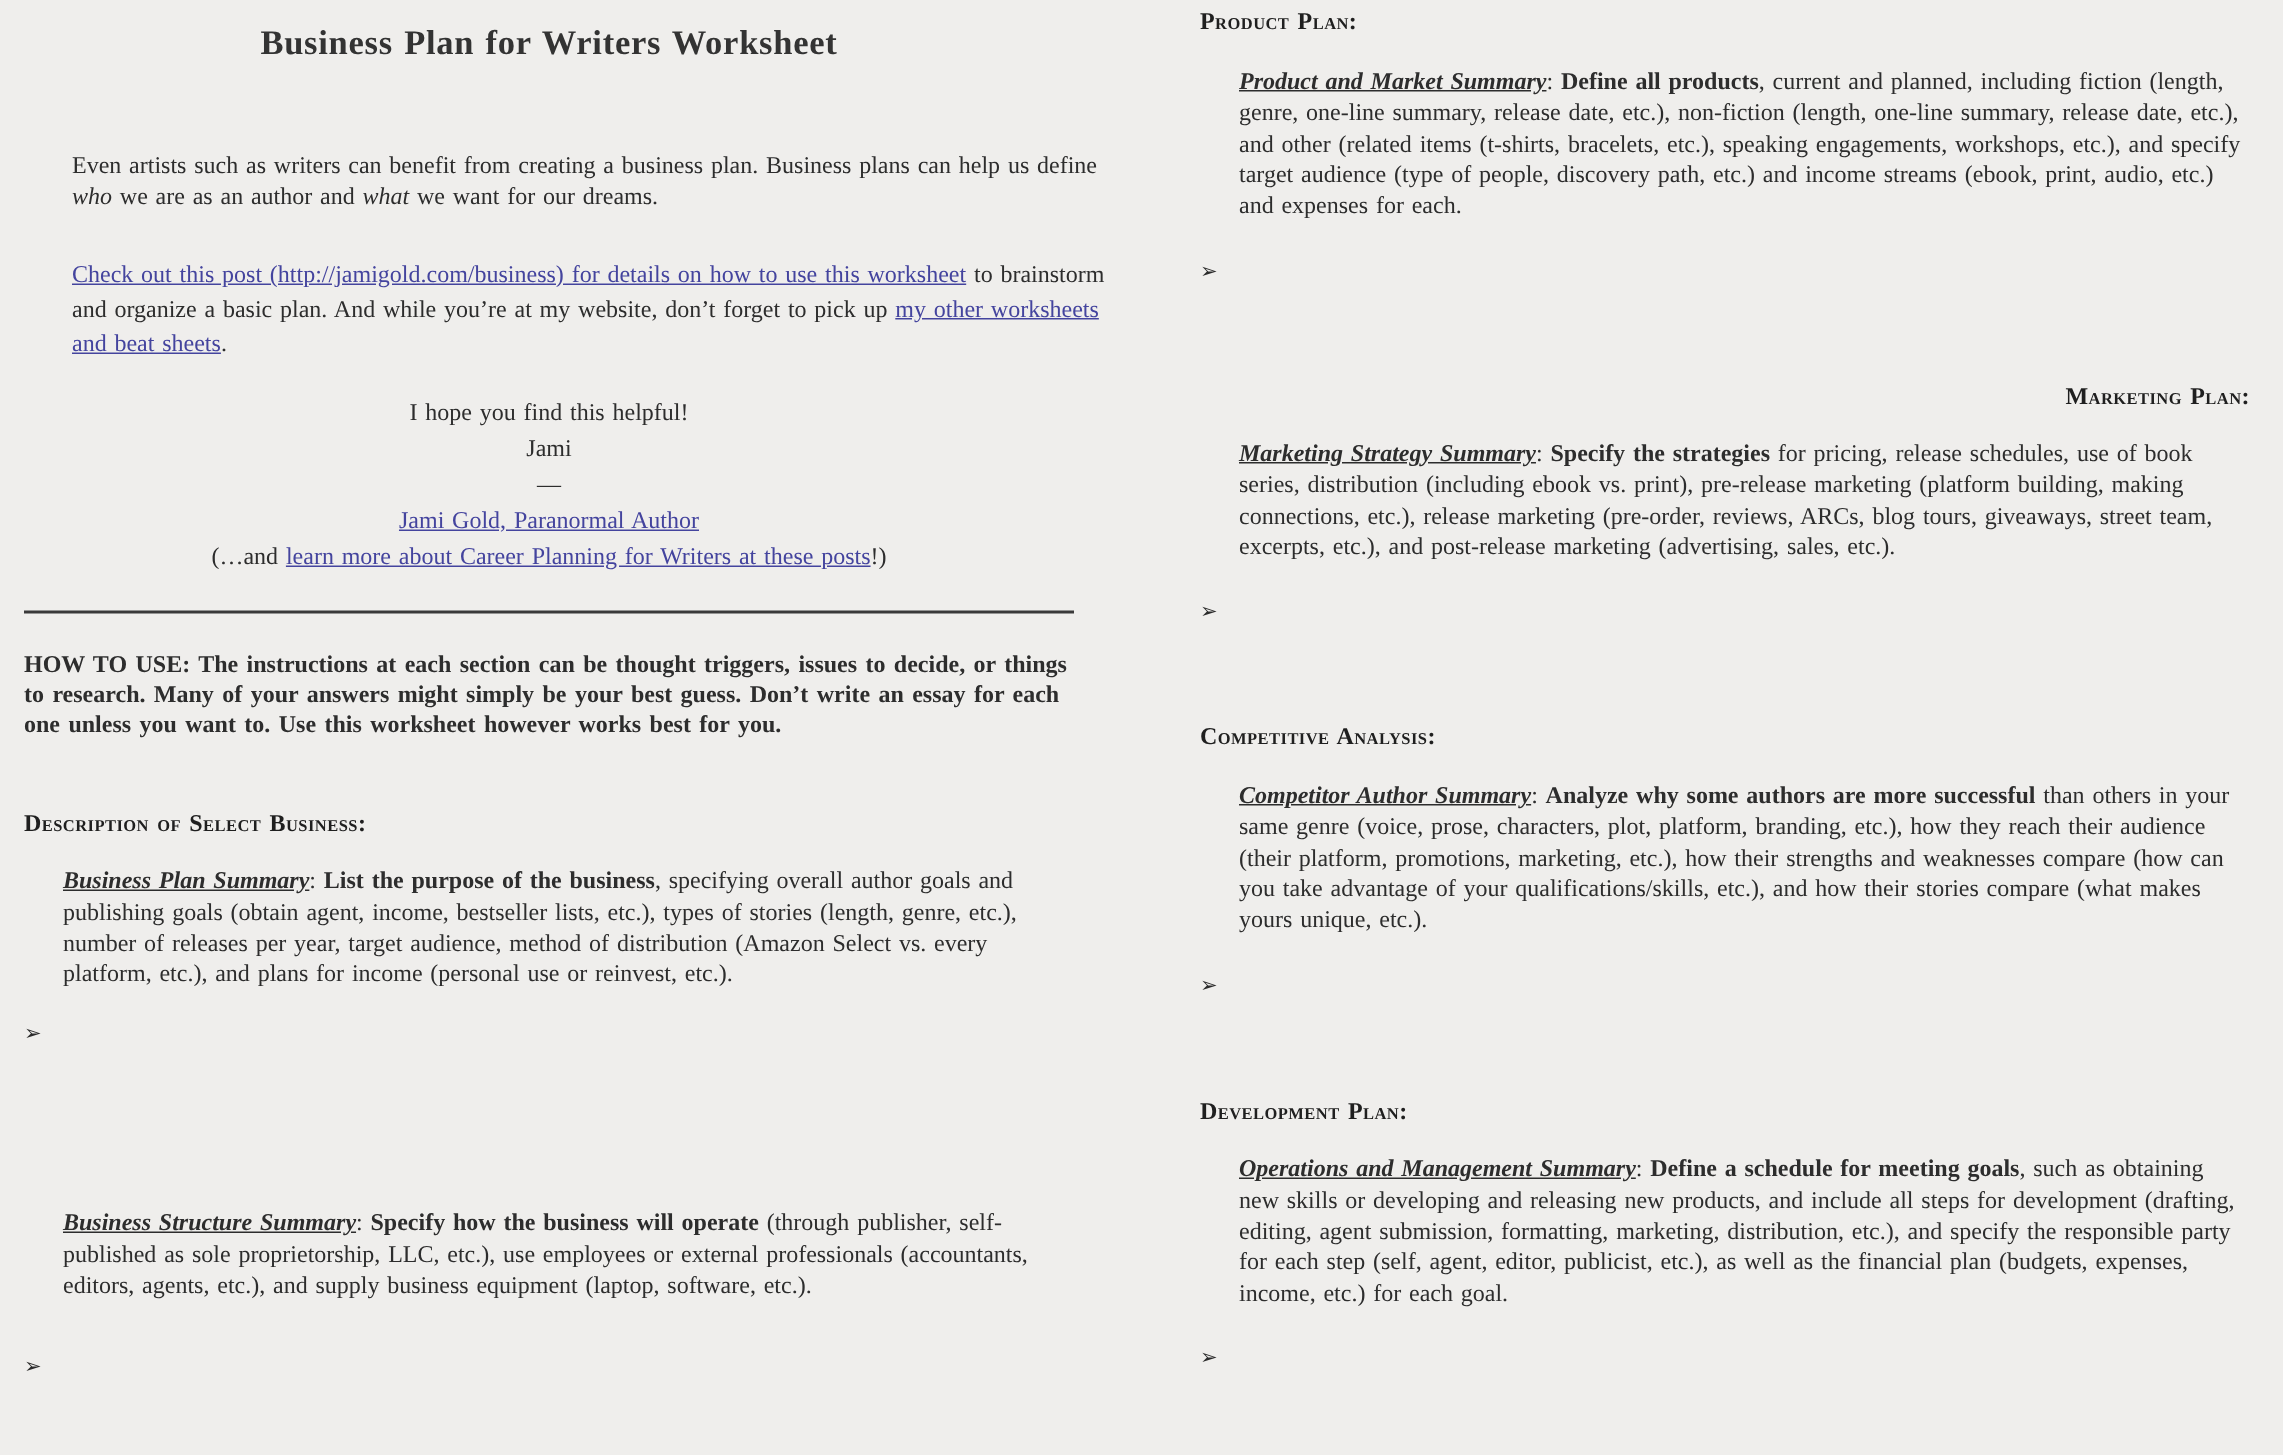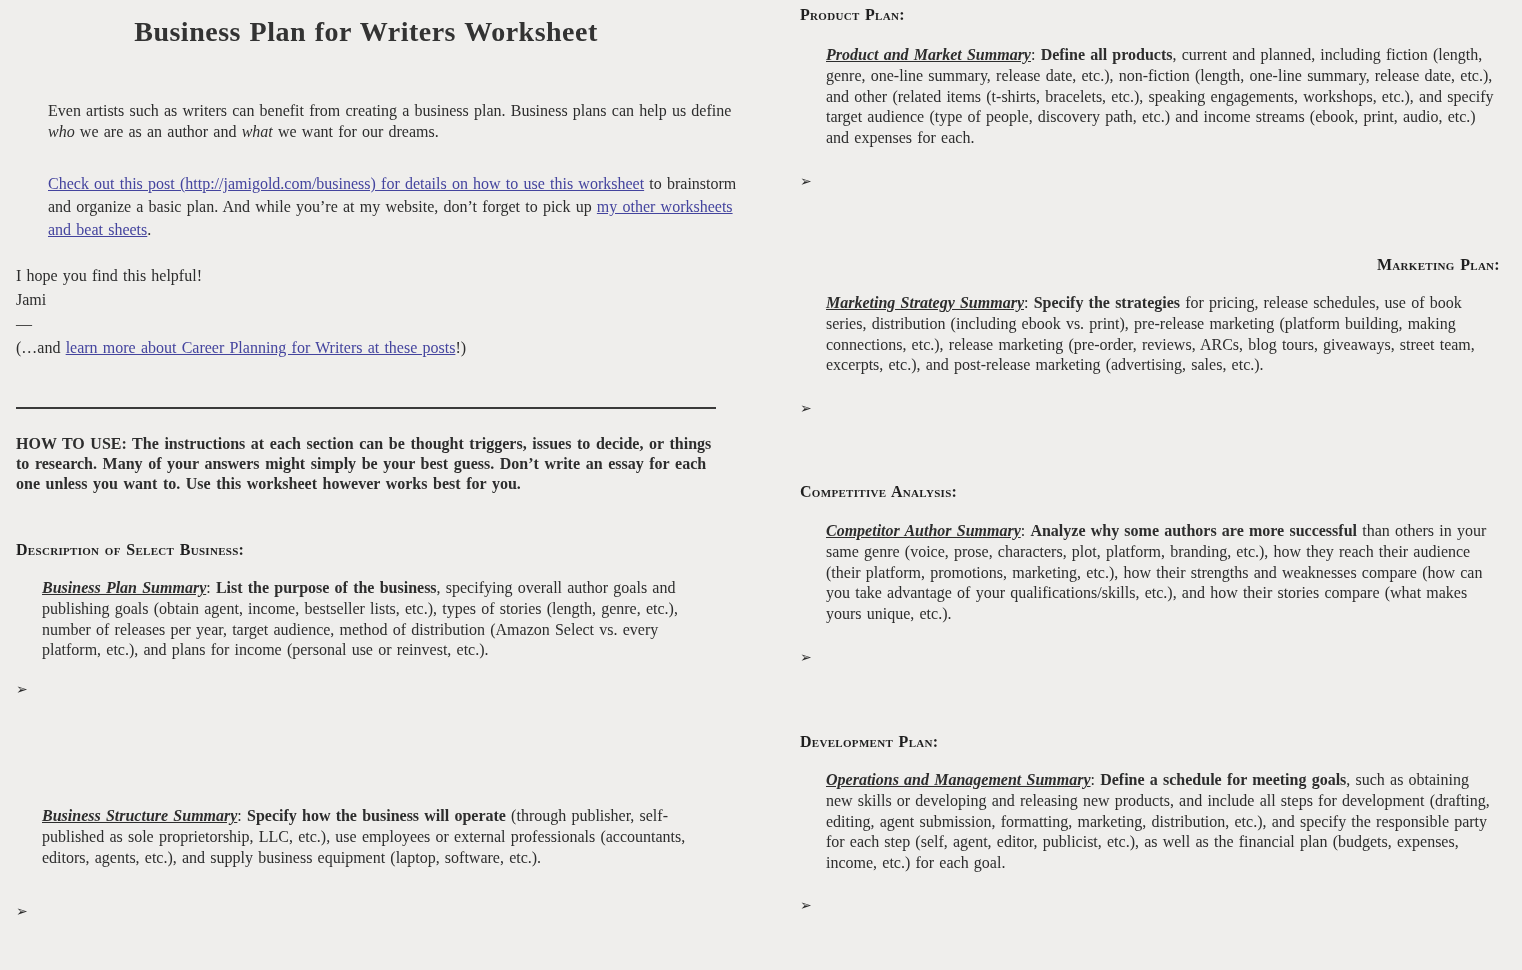--- a/index.html
+++ b/index.html
@@ -17,27 +17,27 @@
     font-family:"Liberation Serif","DejaVu Serif",serif;
     font-size:16px;
     word-spacing:1.2px;
     position:relative;
   }
   .page-col{position:absolute;top:0;height:970px;}
   .col-left{left:16px;width:700px;}
   .col-right{left:800px;width:700px;}
   .block{position:absolute;left:0;width:100%;}
   .doc-title{
-    font-size:28px;
+    font-size:23px;
     letter-spacing:.5px;
     text-align:center;
     color:#333;
   }
   .para{line-height:21px;margin-left:32px;}
-  .signoff{line-height:24px;}
+  .signoff{line-height:24px;text-align:center;}
   .signoff .line{display:block;}
   .howto{font-weight:bold;line-height:20px;word-spacing:1.6px;}
   .sec-heading{
     font-weight:bold;
     font-variant:small-caps;
     font-size:16px;
     letter-spacing:.3px;
     color:var(--heading);
   }
   .sec-body{padding-left:26px;line-height:20.8px;}
@@ -61,20 +61,21 @@
   <h1 class="block doc-title" style="top:16px;">Business Plan for Writers Worksheet</h1>
 
   <p class="block para" style="top:100px;"><span>Even artists such as writers can benefit from creating a business plan. Business plans can help us define </span><span class="i">who</span><span> we are as an author and </span><span class="i">what</span><span> we want for our dreams.</span></p>
 
   <p class="block para" style="top:172px;line-height:23px;"><a class="lnk">Check out this post (http://jamigold.com/business)  for details on how to use this worksheet</a><span> to brainstorm and organize a basic plan. And while you’re at my website, don’t forget to pick up </span><a class="lnk">my other worksheets and beat sheets</a><span>.</span></p>
 
   <div class="block signoff" style="top:264px;">
     <span class="line">I hope you find this helpful!</span>
     <span class="line">Jami</span>
     <span class="line">—</span>
+    <span class="line"><a class="lnk">Jami Gold, Paranormal Author</a></span>
     <span class="line"><span>(…and </span><a class="lnk">learn more about Career Planning for Writers at these posts</a><span>!)</span></span>
   </div>
 
   <hr class="block hrule" style="top:407px;">
 
   <p class="block howto" style="top:434px;"><span class="b">HOW TO USE: The instructions at each section can be thought triggers, issues to decide, or things to research. Many of your answers might simply be your best guess. Don’t write an essay for each one unless you want to. Use this worksheet however works best for you.</span></p>
 
   <h2 class="block sec-heading" style="top:541px;">Description of Select Business:</h2>
   <p class="block sec-body" style="top:578px;"><span class="b u">Business Plan Summary</span><span>: </span><span class="b">List the purpose of the business</span><span>, specifying overall author goals and publishing goals (obtain agent, income, bestseller lists, etc.), types of stories (length, genre, etc.), number of releases per year, target audience, method of distribution (Amazon Select vs. every platform, etc.), and plans for income (personal use or reinvest, etc.).</span></p>
   <div class="block arrow" style="top:680px;">➢</div>

